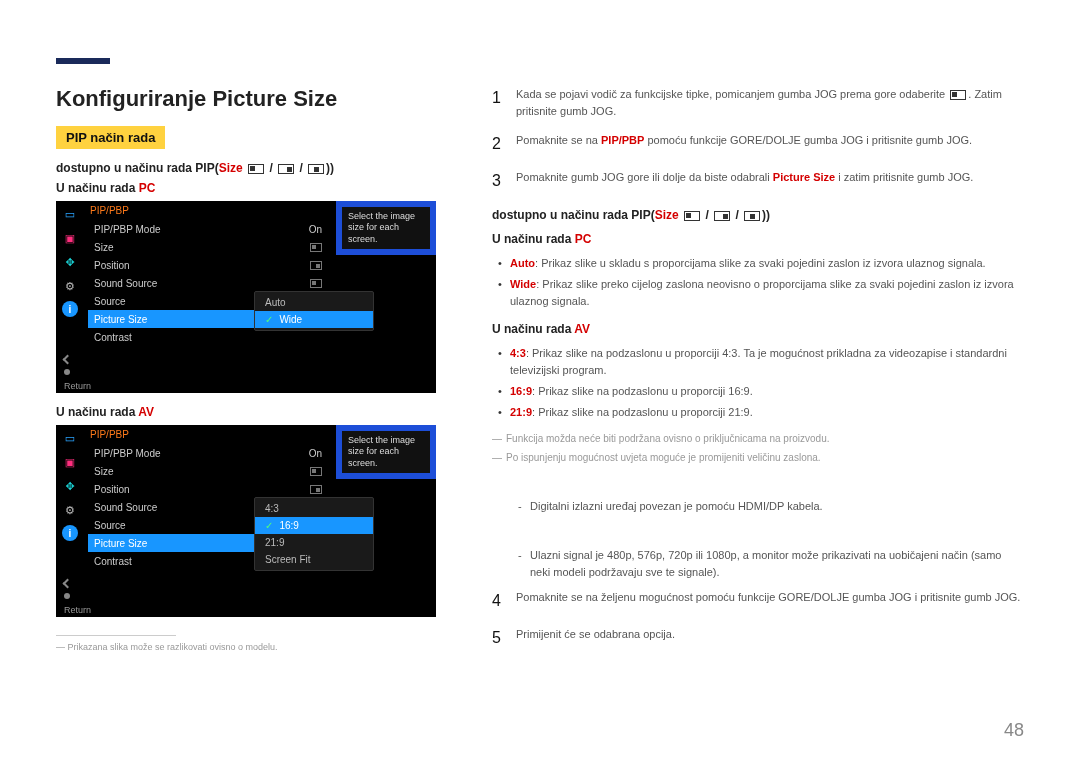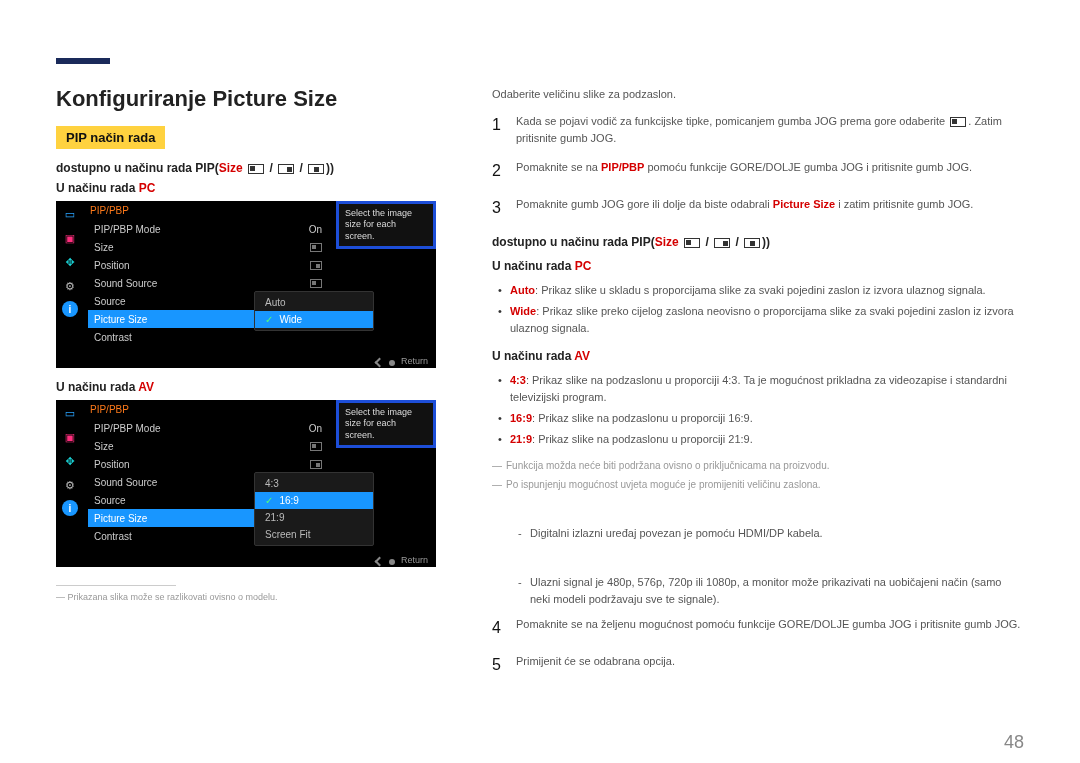--- a/index.html
+++ b/index.html
@@ -80,42 +80,42 @@
   .ic.pbp { color:#ff2e7e; }
   .ic.mv  { color:#1ad1d4; }
   .ic.set { color:#bbb; }
   .ic.info{ background:#1896ff;border-radius:50%;width:16px;height:16px;color:#fff;font-weight:bold;font-size:10px;}
   .menu-col { flex:1; padding:4px 8px 8px 4px; position:relative; }
   .menu-title { color:#ff7a1a; font-size:10px; margin-bottom:4px; padding-left:2px;}
   .mrow { display:flex; justify-content:space-between; padding:2px 6px; height:18px; align-items:center;}
   .mrow.sel { background:#1896ff; color:#fff; }
   .hint-col { width:100px; margin-left:auto;}
   .hint {
-    background:#111; border:3px solid #1d4ed8; padding:4px 6px;
+    background:#111; border:6px solid #1d4ed8; padding:4px 6px;
     font-size:9px; color:#ddd; line-height:1.25;
   }
   .submenu {
     position:absolute;
     left:170px;
     width:120px;
     background:#1a1a1a;
     border:1px solid #333;
     border-radius:2px;
     padding:2px 0;
   }
   .submenu .opt { padding:2px 10px; color:#bbb; height:17px; display:flex;align-items:center;gap:6px;}
   .submenu .opt.sel { background:#1896ff; color:#fff; }
   .submenu .chk { color:#52ff7a; font-size:10px;}
-  .panel-foot { text-align:right; font-size:9px; color:#999; padding:2px 8px; display:flex;justify-content:flex-end;align-items:flex-end;gap:6px;}
+  .panel-foot { text-align:right; font-size:9px; color:#999; padding:2px 8px; display:flex;justify-content:flex-end;align-items:flex-start;gap:6px;flex-direction:column;}
   .ftarr { display:inline-block;width:7px;height:7px;border-left:2px solid #888;border-bottom:2px solid #888;transform:rotate(45deg); }
   .ftdot { display:inline-block;width:6px;height:6px;border-radius:50%;background:#888;}
   .footnote-sep { border:0;border-top:1px solid #ccc; margin:18px 0 6px 0; width:120px;}
   .small-note { font-size:9px; color:#999;}
   .page-no {
-    position:absolute; bottom:10px; right:56px; font-size:18px; color:#888;
+    position:absolute; bottom:22px; right:56px; font-size:18px; color:#888;
   }
   
   .step { display:flex; gap:10px; margin-bottom:12px; }
   .step-num { font-size:16px; color:#111; font-weight:400; width:14px; }
   .step-body { flex:1; }
   .step-body .red { color:#d40000; font-weight:600;}
   .kb-ic { display:inline-block; width:16px; height:10px; border:1.5px solid #333; position:relative; vertical-align:middle; margin:0 2px;}
   .kb-ic::after{content:"";position:absolute;width:5px;height:5px;background:#333;}
   .kb-a::after{left:1px;top:1px;}
   .kb-b::after{right:1px;bottom:1px;}
@@ -288,21 +288,20 @@
         <span class="ftdot"></span>
         <span>Return</span>
       </div>
     </div>
 
     <hr class="footnote-sep">
     <div class="small-note">― <span>Prikazana slika može se razlikovati ovisno o modelu.</span></div>
   </div>
 
   <div class="right">
-    <div class="lead">Odaberite veličinu slike za podzaslon.</div>
 
     <div class="step">
       <div class="step-num">1</div>
       <div class="step-body">
         <span>Kada se pojavi vodič za funkcijske tipke, pomicanjem gumba JOG prema gore odaberite </span><span class="kb-ic kb-a"></span><span>. Zatim pritisnite gumb JOG.</span>
       </div>
     </div>
 
     <div class="step">
       <div class="step-num">2</div>

